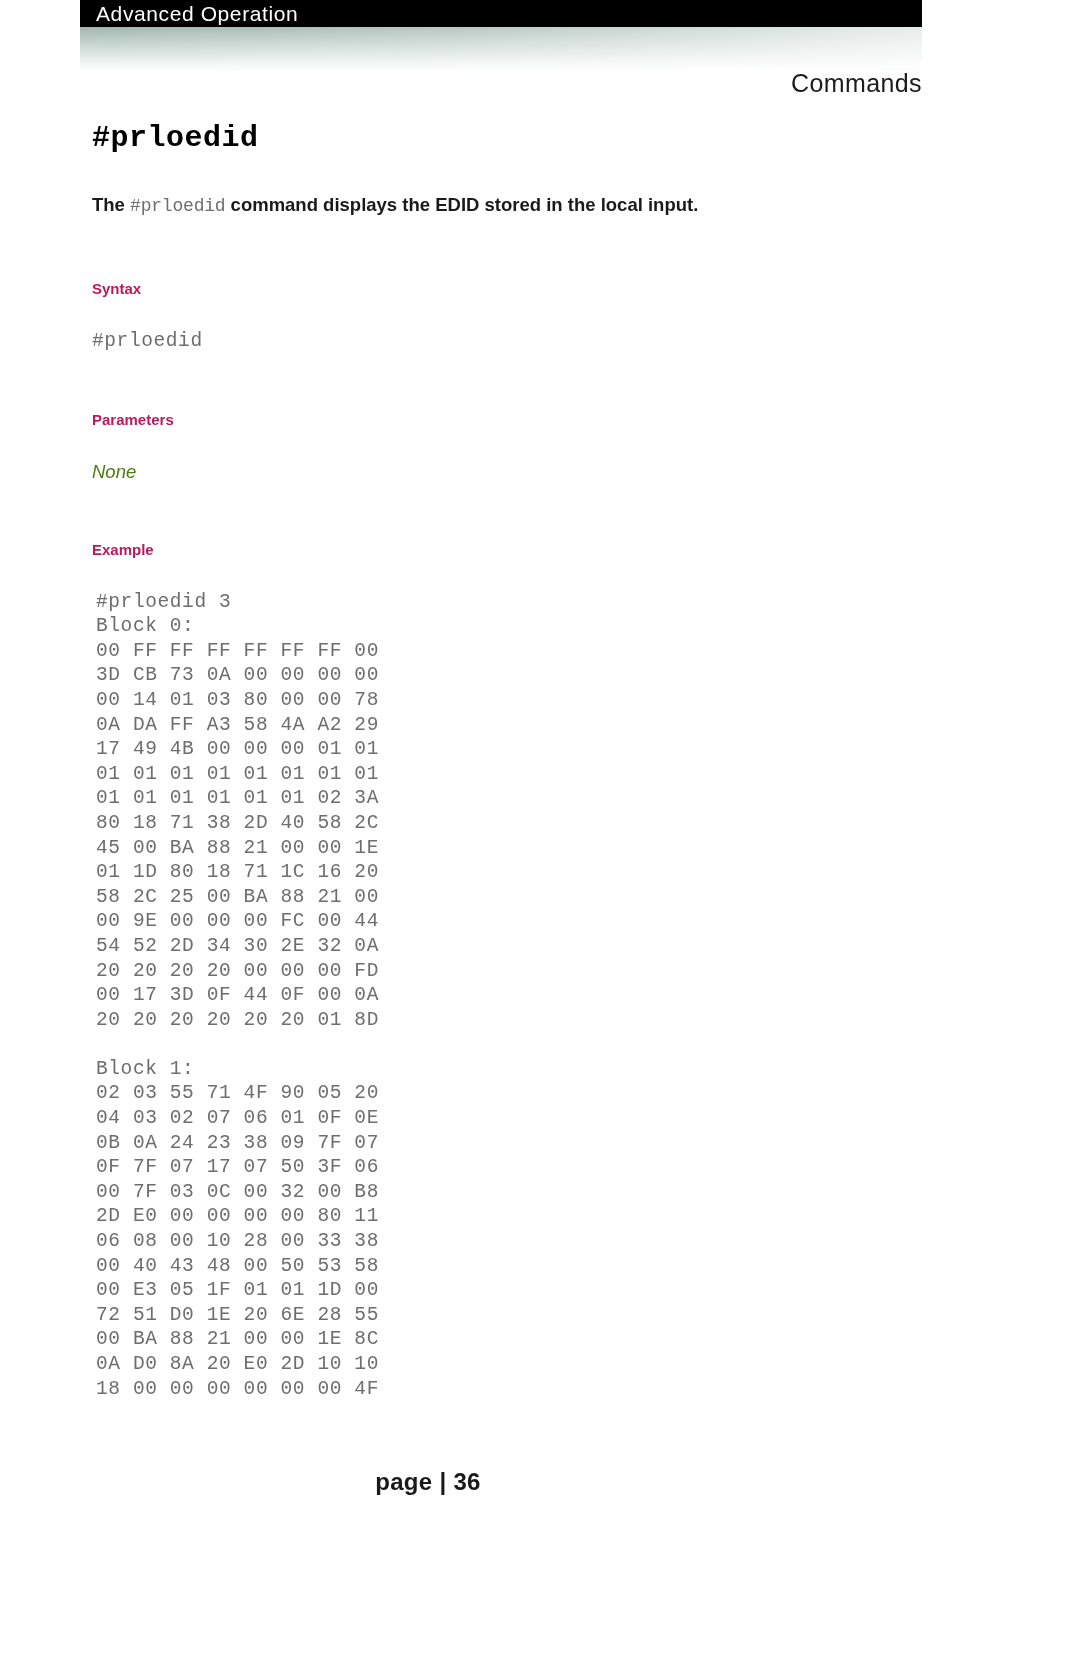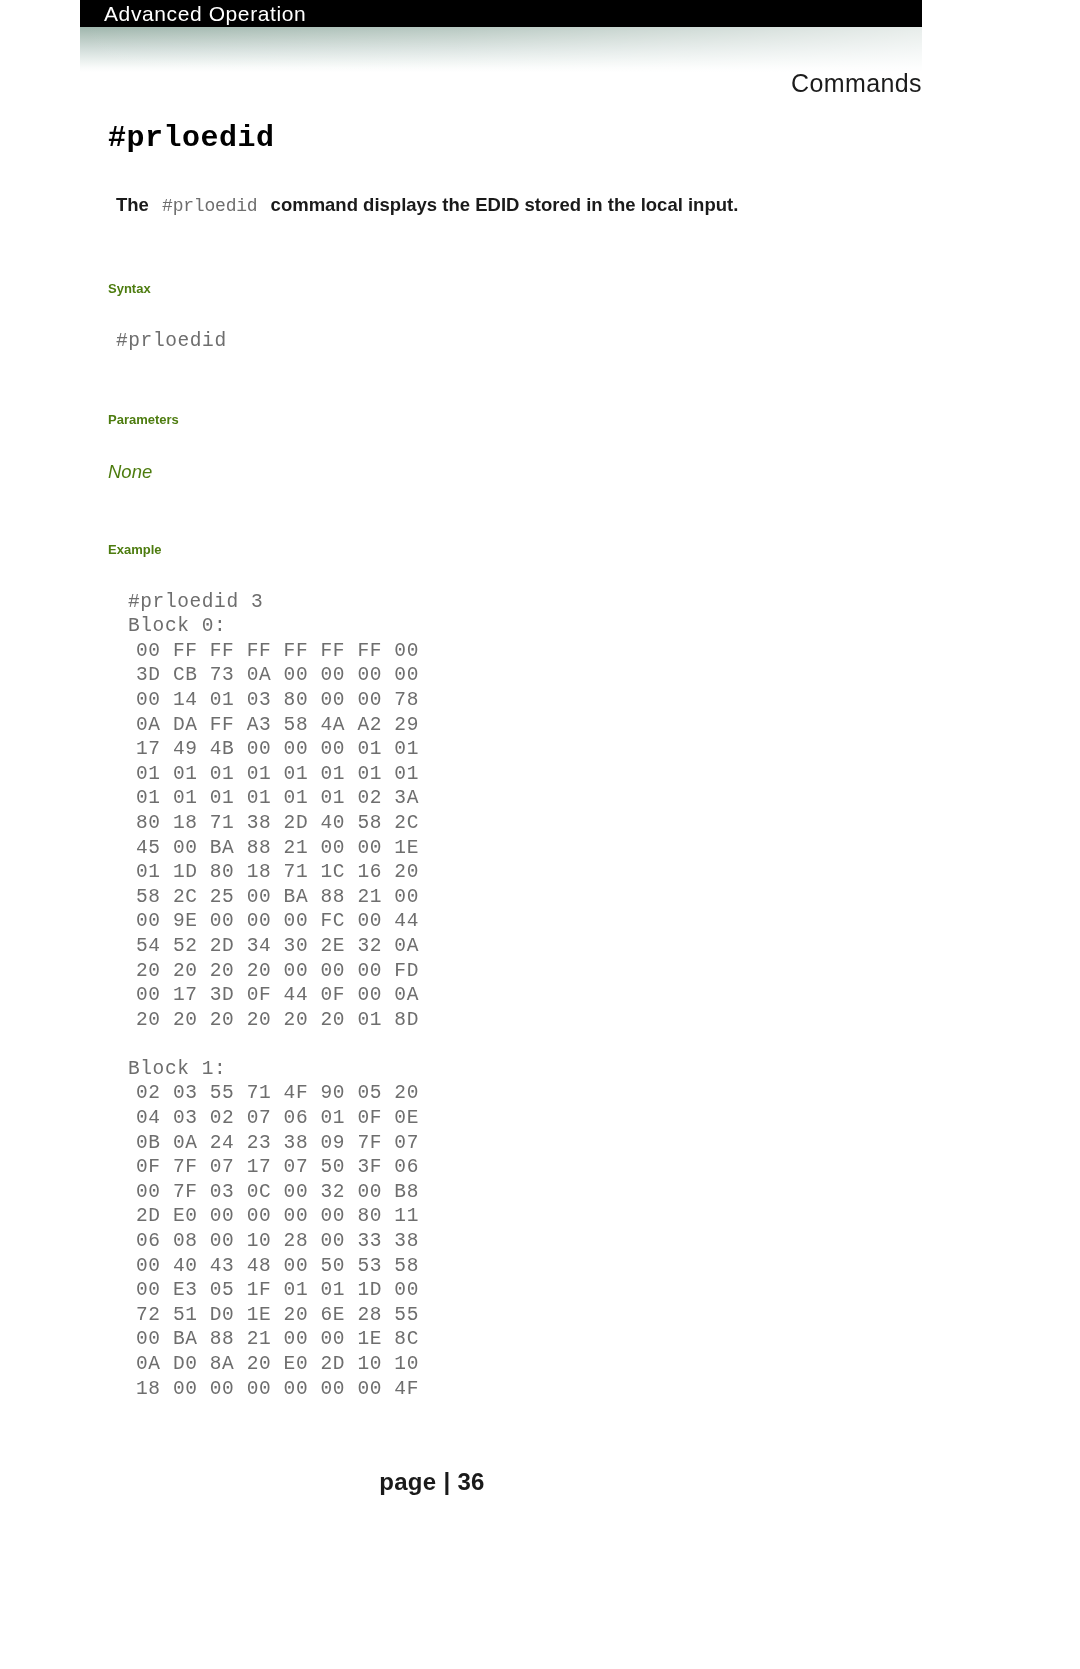--- a/index.html
+++ b/index.html
@@ -1,15 +1,15 @@
 <!DOCTYPE html>
 <html><head>
 <meta charset="utf-8">
 <style>
-  * { box-sizing: border-box; padding-left: 8px; }
+  * { box-sizing: border-box; }
   html, body {
     margin: 0;
     padding: 0;
     background: #ffffff;
   }
   body {
     width: 1080px;
     height: 1669px;
     position: relative;
     font-family: "Liberation Sans", sans-serif;
@@ -114,23 +114,23 @@
   .intro .mono-light {
     font-family: "Liberation Mono", "DejaVu Sans Mono", monospace;
     font-weight: normal;
     font-size: 18px;
     color: #6e6e6e;
     letter-spacing: -0.2px;
   }
 
   h2.section-heading {
     font-family: "Liberation Sans", sans-serif;
-    font-size: 13px;
-    font-weight: bold;
-    color: #4d7c0f;
+    font-size: 15px;
+    font-weight: bold;
+    color: #be185d;
     margin: 16px 0 28px 0;
     line-height: 24px;
   }
 
   .code-line {
     font-family: "Liberation Mono", "DejaVu Sans Mono", monospace;
     font-size: 19.5px;
     color: #6e6e6e;
     line-height: 24.6px;
     letter-spacing: 0.6px;
@@ -142,21 +142,21 @@
 
   .params-value {
     font-family: "Liberation Sans", sans-serif;
     font-style: italic;
     font-size: 18.5px;
     color: #4d7c0f;
     line-height: 24px;
     margin: 0 0 54px 0;
   }
 
-  .example-block { margin: 12px; }
+  .example-block { margin: 4px; }
   .hex-gap { height: 24.6px; }
 
   
   .footer {
     position: absolute;
     left: 0;
     top: 1468px;
     width: 856px;
     text-align: center;
     font-family: "Liberation Sans", sans-serif;

